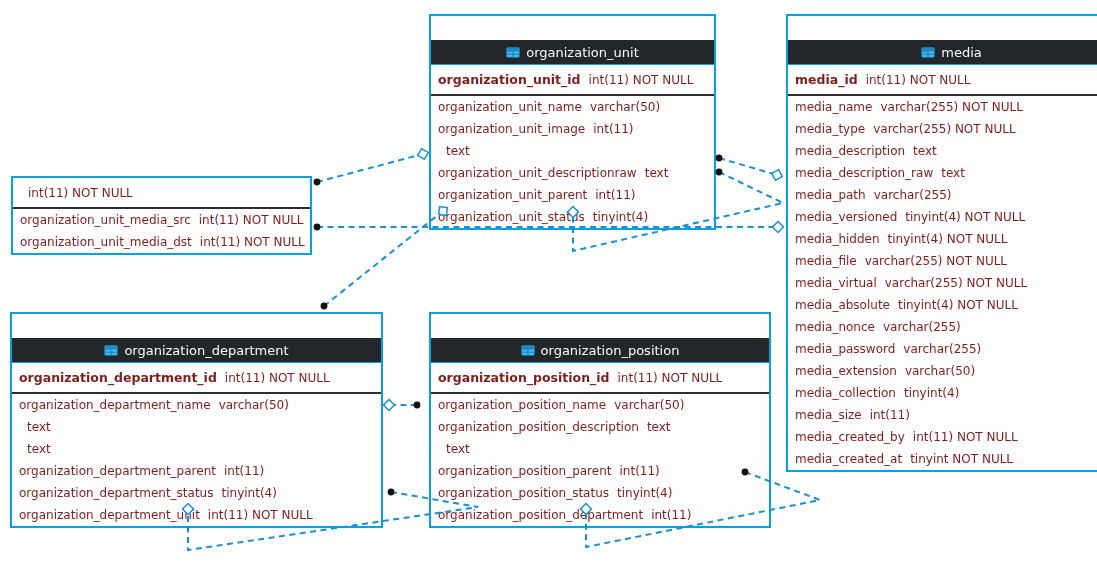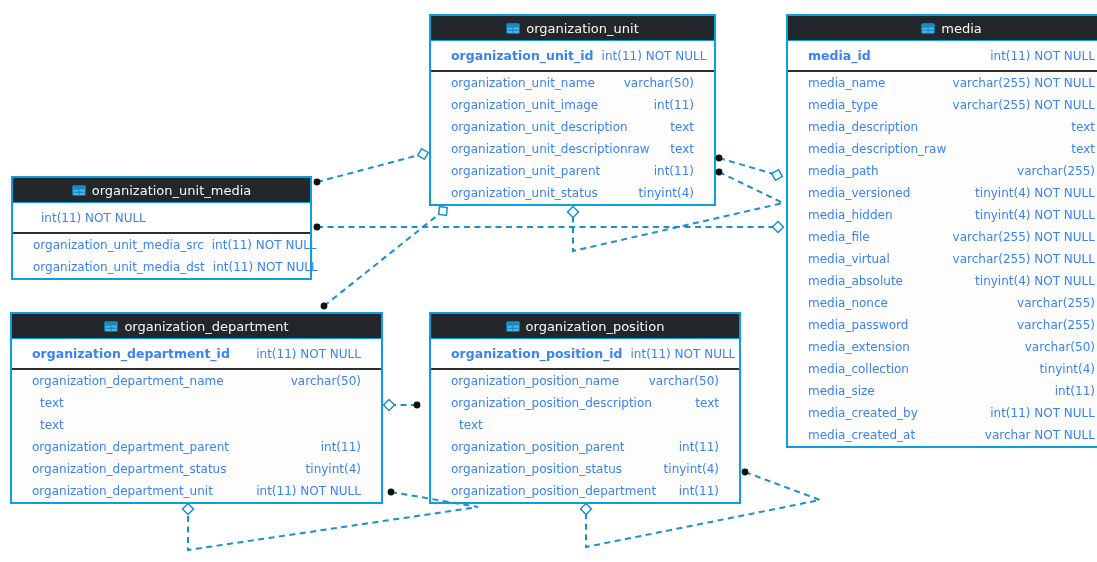--- a/index.html
+++ b/index.html
@@ -22,30 +22,30 @@
     height:24px;
     background:#23262b;
     color:#fafafa;
     display:flex;
     align-items:center;
     justify-content:center;
     gap:6px;
     font-size:13px;
     border-bottom:1px solid #0a9fe0;
     white-space:nowrap;
+    margin-top:24px;
   }
   .tbl-icon { display:flex; align-items:center; }
   .tbl-row {
     height:22px;
     display:flex;
     align-items:center;
-    justify-content:space-between;
-    padding:0 20px;
+    padding:0 7px;
     font-size:12px;
-    color:#3b82f6;
+    color:#7f1d1d;
     white-space:nowrap;
     background:#fdfdfd;
   }
   .tbl-row.pk {
     height:29px;
     border-bottom:2px solid #2e2e2e;
     background:#ffffff;
   }
   .tbl-row.pk .col-name { font-weight:bold; font-size:12.5px; }
   .col-type { margin-left:8px; }
@@ -79,21 +79,20 @@
       </div>
       <div class="tbl-row">
         <span class="col-name">organization_unit_name</span>
         <span class="col-type">varchar(50)</span>
       </div>
       <div class="tbl-row">
         <span class="col-name">organization_unit_image</span>
         <span class="col-type">int(11)</span>
       </div>
       <div class="tbl-row">
-        <span class="col-name">organization_unit_description</span>
         <span class="col-type">text</span>
       </div>
       <div class="tbl-row">
         <span class="col-name">organization_unit_descriptionraw</span>
         <span class="col-type">text</span>
       </div>
       <div class="tbl-row">
         <span class="col-name">organization_unit_parent</span>
         <span class="col-type">int(11)</span>
       </div>
@@ -178,36 +177,24 @@
       <div class="tbl-row">
         <span class="col-name">media_size</span>
         <span class="col-type">int(11)</span>
       </div>
       <div class="tbl-row">
         <span class="col-name">media_created_by</span>
         <span class="col-type">int(11) NOT NULL</span>
       </div>
       <div class="tbl-row">
         <span class="col-name">media_created_at</span>
-        <span class="col-type">varchar NOT NULL</span>
+        <span class="col-type">tinyint NOT NULL</span>
       </div>
     </div>
     <div class="er-table" style="left: 11px; top: 176px; width: 301px;">
-      <div class="tbl-header">
-        <span class="tbl-icon">
-          <svg width="14" height="11" viewBox="0 0 14 11">
-            <rect x="0.5" y="0.5" width="13" height="10" rx="1.5" fill="#45b7e8" stroke="#0e6e9e" stroke-width="1"></rect>
-            <rect x="0.5" y="0.5" width="13" height="4" rx="1.5" fill="#1e88c0"></rect>
-            <rect x="0.5" y="3.2" width="6" height="1.3" fill="#1e88c0"></rect>
-            <line x1="7" y1="4" x2="7" y2="10.5" stroke="#1e88c0" stroke-width="1.2"></line>
-            <line x1="1" y1="7.3" x2="13" y2="7.3" stroke="#1e88c0" stroke-width="1.2"></line>
-          </svg>
-        </span>
-        <span>organization_unit_media</span>
-      </div>
       <div class="tbl-row pk">
         <span class="col-type">int(11) NOT NULL</span>
       </div>
       <div class="tbl-row">
         <span class="col-name">organization_unit_media_src</span>
         <span class="col-type">int(11) NOT NULL</span>
       </div>
       <div class="tbl-row">
         <span class="col-name">organization_unit_media_dst</span>
         <span class="col-type">int(11) NOT NULL</span>
@@ -246,21 +233,21 @@
       </div>
       <div class="tbl-row">
         <span class="col-name">organization_department_status</span>
         <span class="col-type">tinyint(4)</span>
       </div>
       <div class="tbl-row">
         <span class="col-name">organization_department_unit</span>
         <span class="col-type">int(11) NOT NULL</span>
       </div>
     </div>
-    <div class="er-table" style="left: 429px; top: 312px; width: 312px;">
+    <div class="er-table" style="left: 429px; top: 312px; width: 342px;">
       <div class="tbl-header">
         <span class="tbl-icon">
           <svg width="14" height="11" viewBox="0 0 14 11">
             <rect x="0.5" y="0.5" width="13" height="10" rx="1.5" fill="#45b7e8" stroke="#0e6e9e" stroke-width="1"></rect>
             <rect x="0.5" y="0.5" width="13" height="4" rx="1.5" fill="#1e88c0"></rect>
             <rect x="0.5" y="3.2" width="6" height="1.3" fill="#1e88c0"></rect>
             <line x1="7" y1="4" x2="7" y2="10.5" stroke="#1e88c0" stroke-width="1.2"></line>
             <line x1="1" y1="7.3" x2="13" y2="7.3" stroke="#1e88c0" stroke-width="1.2"></line>
           </svg>
         </span>

